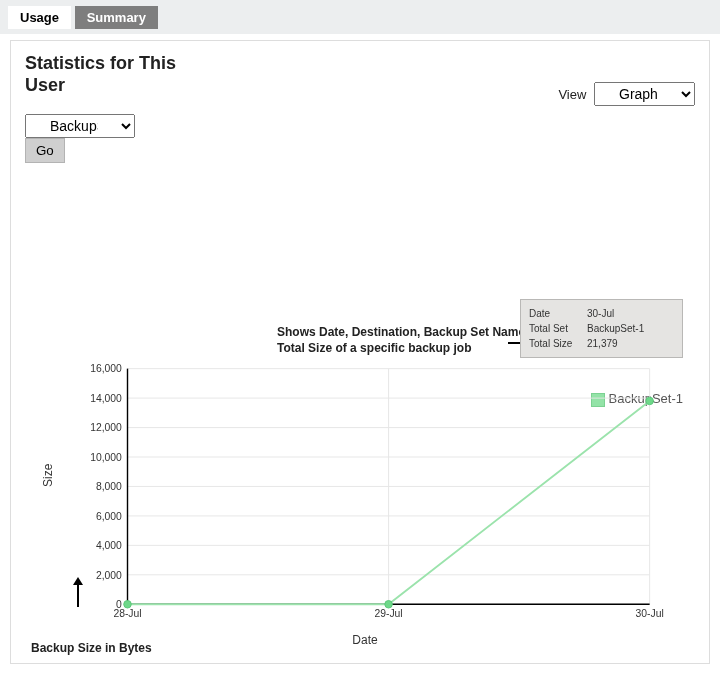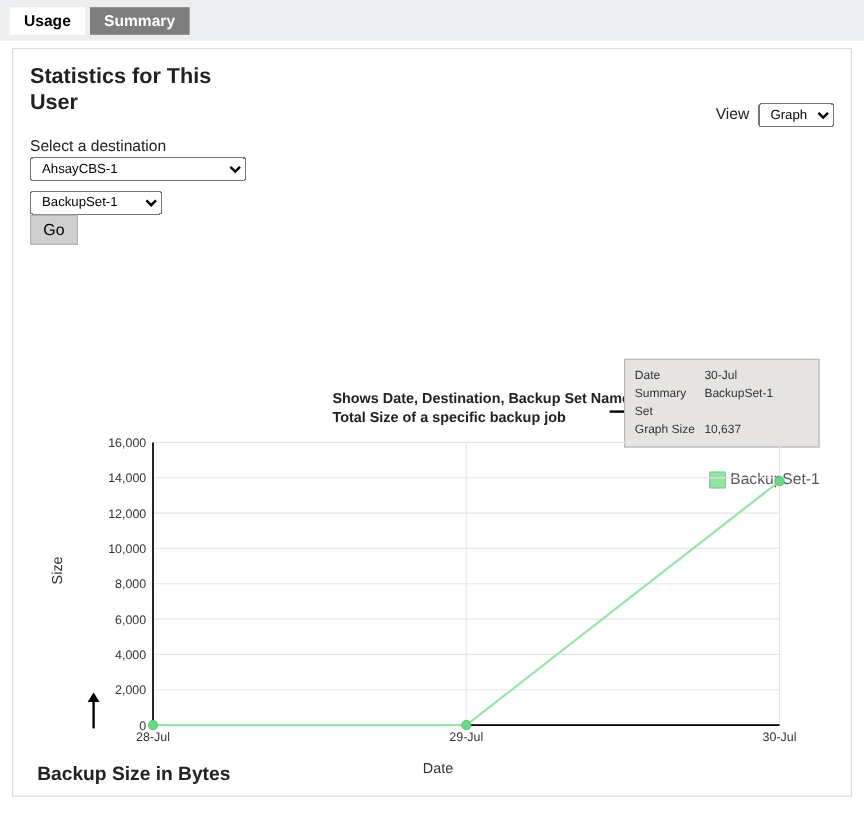--- a/index.html
+++ b/index.html
@@ -8,21 +8,21 @@
   .tab{display:inline-block;padding:4px 12px;font-weight:bold;font-size:13px;cursor:pointer}
   .tab.active{background:#fff;color:#000}
   .tab.inactive{background:#7e7e7e;color:#fff}
   .panel{border:1px solid #ddd;margin:6px 10px 10px 10px;padding:12px 14px;height:624px;box-sizing:border-box;position:relative}
   .titleRow{display:flex;justify-content:space-between;align-items:flex-end}
   h2{font-size:18px;font-weight:bold;margin:0 0 10px 0;max-width:180px;line-height:1.2}
   .viewCtl{font-size:13px;margin-top:12px}
   .viewCtl select{margin-left:4px}
   .field{margin-top:8px}
   .field label{display:block;margin-bottom:2px}
-  select{padding:2px 5px;font-size:11px}
+  select{padding:2px 20px;font-size:14px}
   .w-dest{width:180px}
   .w-bset{width:110px}
   .w-period{width:95px}
   .goBtn{margin-top:0;background:#cfcfcf;border:1px solid #b3b3b3;padding:4px 10px;cursor:pointer}
   .hint{position:absolute;left:266px;top:283px;font-weight:bold;font-size:12px;line-height:1.35;max-width:280px}
   .arrow-right{position:absolute;width:34px;height:10px;top:297px;left:497px}
   .arrow-right::before{content:"";position:absolute;top:4px;left:0;width:28px;height:2px;background:#000}
   .arrow-right::after{content:"";position:absolute;right:0;top:0;border-left:8px solid #000;border-top:5px solid transparent;border-bottom:5px solid transparent}
   .tooltip{position:absolute;right:26px;top:258px;width:145px;background:#e5e4e2;border:1px solid #b9b8b6;padding:6px 8px;font-size:10px;color:#333;line-height:1.5}
   .tooltip .row{display:flex}
@@ -31,21 +31,21 @@
   .legend .swatch{display:inline-block;width:12px;height:12px;background:#93e3a7;border:1px solid #7cd192;vertical-align:middle;margin-right:4px}
   .chart{position:absolute;left:32px;right:22px;top:322px;bottom:38px}
   .yaxlabel{position:absolute;left:-2px;top:50%;transform:translateY(-50%) rotate(-90deg);transform-origin:left top;font-size:12px;color:#333}
   .xaxlabel{position:absolute;left:50%;bottom:-22px;transform:translateX(-50%);font-size:12px;color:#333}
   svg{width:100%;height:100%}
   .axis{stroke:#000;stroke-width:1.5}
   .grid{stroke:#e6e6e6;stroke-width:1}
   .series{stroke:#9be3ac;stroke-width:2;fill:none}
   .pt{fill:#6ed889;stroke:#5ac779;stroke-width:1}
   .tick text{font-size:11px;fill:#333}
-  .bnote{position:absolute;left:20px;bottom:8px;font-weight:bold;font-size:16px}
+  .bnote{position:absolute;left:20px;bottom:8px;font-weight:bold;font-size:12px}
   .arrow-up{position:absolute;width:10px;height:30px;left:62px;bottom:56px}
   .arrow-up::before{content:"";position:absolute;left:4px;bottom:0;width:2px;height:24px;background:#000}
   .arrow-up::after{content:"";position:absolute;left:0;top:0;border-bottom:8px solid #000;border-left:5px solid transparent;border-right:5px solid transparent}
 </style>
 </head>
 <body>
 
 <div class="frame">
   <div class="tabbar">
     <span class="tab active">Usage</span>
@@ -56,51 +56,45 @@
     <div class="titleRow">
       <h2>Statistics for This User</h2>
       <div class="viewCtl">
         <span>View</span>
         <select>
           <option>Graph</option>
         </select>
       </div>
     </div>
 
-    <div class="field">
-      <label>Select a destination</label>
-      <select class="w-dest">
-        <option>AhsayCBS-1</option>
-      </select>
-    </div>
 
     <div class="field">
       <select class="w-bset">
         <option>BackupSet-1</option>
       </select>
     </div>
 
 
     <button class="goBtn">Go</button>
 
     <div class="hint">Shows Date, Destination, Backup Set Name and Total Size of a specific backup job</div>
     <div class="arrow-right"></div>
 
     <div class="tooltip">
       <div class="row">
           <span>Date</span>
           <span>30-Jul</span>
         </div>
       <div class="row">
-          <span>Summary Set</span>
+          <span>Total Set</span>
           <span>BackupSet-1</span>
         </div>
       <div class="row">
-          <span>Graph Size</span>
-          <span>10,637</span>
+          <span>Total Size</span>
+          <span>21,379</span>
         </div>
     </div>
 
     <div class="legend">
       <span class="swatch"></span><span>BackupSet-1</span>
     </div>
 
     <div class="chart">
       <span class="yaxlabel">Size</span>
       <span class="xaxlabel">Date</span>

